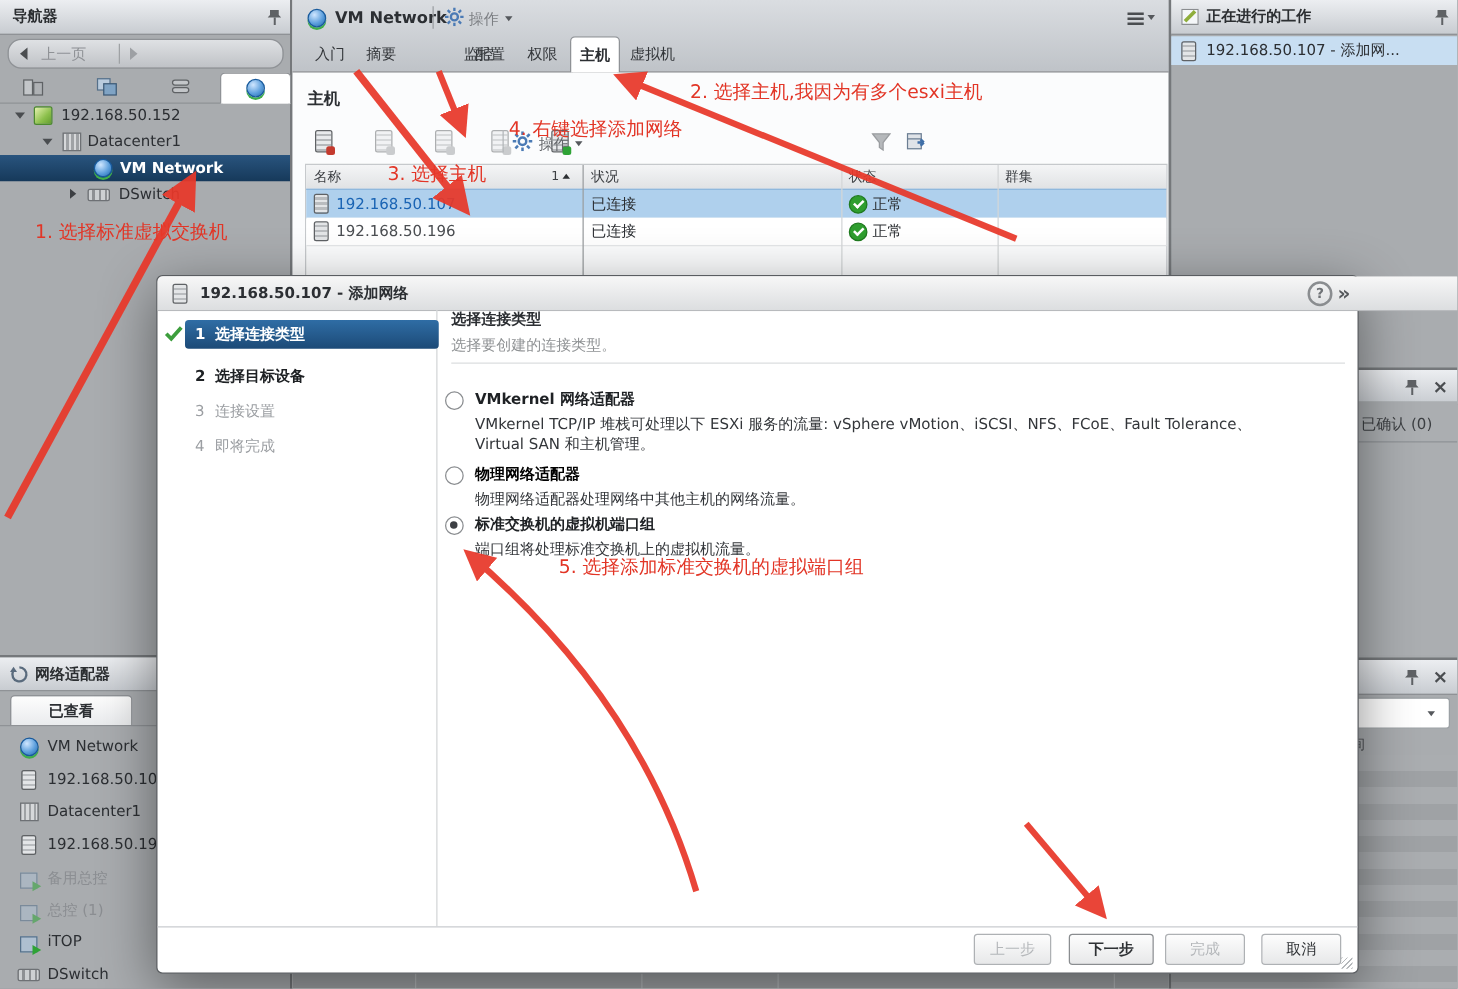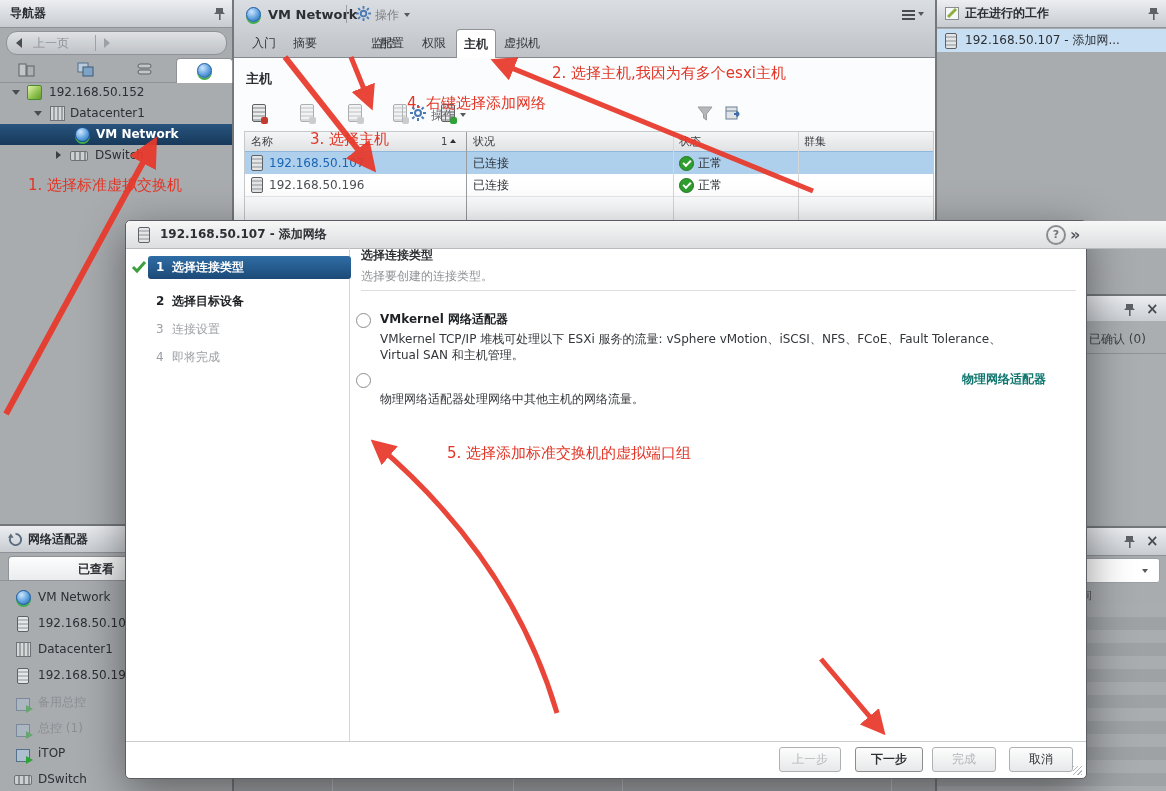--- a/index.html
+++ b/index.html
@@ -125,21 +125,21 @@
   </div>
 
   <div class="abs" style="left:0;top:524px;width:232px;height:267px;background:#a9acaf;border-right:2px solid #75787b;border-top:2px solid #75787b;">
     <div class="abs phead" style="left:0;top:0;width:232px;height:26px;line-height:26px;">
       <svg class="abs" style="left:8px;top:6px;" width="15" height="15" viewBox="0 0 16 16">
           <path d="M8 2a6 6 0 1 1-5.5 3.6" fill="none" stroke="#5a6b7d" stroke-width="2"></path>
           <polygon points="0,6 6,6 3,1.5" fill="#5a6b7d"></polygon>
         </svg>
       <span class="abs" style="left:28px;">网络适配器</span>
     </div>
-    <div class="abs pill-tab" style="left:8px;top:30px;width:96px;height:24px;line-height:24px;text-align:center;font-weight:bold;background:linear-gradient(#fdfdfd,#e9ebed);padding-left:39px;">
+    <div class="abs pill-tab" style="left:8px;top:30px;width:96px;height:24px;line-height:24px;text-align:center;font-weight:bold;background:linear-gradient(#fdfdfd,#e9ebed);">
       <span>已查看</span>
     </div>
     <div class="hline" style="left:0;top:54px;width:232px;background:#8f9296;"></div>
     <div class="abs" style="left:0;top:57px;width:232px;height:210px;">
       <div class="abs" style="left:0;top:3px;width:232px;height:23px;line-height:23px;">
         <span class="ic-globe abs" style="left:16px;top:4px;"></span>
         <span class="abs" style="left:38px;">VM Network</span>
         </div>
       <div class="abs" style="left:0;top:29px;width:232px;height:23px;line-height:23px;">
         <span class="ic-host abs" style="left:17px;top:4px;"></span>
@@ -357,22 +357,29 @@
     <div class="abs" style="left:230px;top:90px;width:690px;">
       <span class="radio" style="position:absolute;left:0;top:2px;"></span>
       <div style="margin-left:24px;">
         <div style="font-weight:bold;color:#1e2124;">VMkernel 网络适配器</div>
         <div style="margin-top:3px;line-height:16px;width:648px;color:#33363a;">VMkernel TCP/IP 堆栈可处理以下 ESXi 服务的流量: vSphere vMotion、iSCSI、NFS、FCoE、Fault Tolerance、Virtual SAN 和主机管理。</div>
       </div>
     </div>
     <div class="abs" style="left:230px;top:150px;width:690px;">
       <span class="radio" style="position:absolute;left:0;top:2px;"></span>
       <div style="margin-left:24px;">
-        <div style="font-weight:bold;color:#0f766e;text-align:right;">物理网络适配器</div>
+        <div style="font-weight:bold;color:#000000;">物理网络适配器</div>
         <div style="margin-top:3px;line-height:16px;width:648px;color:#33363a;">物理网络适配器处理网络中其他主机的网络流量。</div>
+      </div>
+    </div>
+    <div class="abs" style="left:230px;top:190px;width:690px;">
+      <span class="radio sel" style="position:absolute;left:0;top:2px;"></span>
+      <div style="margin-left:24px;">
+        <div style="font-weight:bold;color:#1e2124;">标准交换机的虚拟机端口组</div>
+        <div style="margin-top:3px;line-height:16px;width:648px;color:#33363a;">端口组将处理标准交换机上的虚拟机流量。</div>
       </div>
     </div>
 
     <div class="hline" style="left:0;top:520px;width:960px;background:#c9cccf;"></div>
     <div class="btn disabled" style="left:653px;top:526px;width:60px;"><span>上一步</span></div>
     <div class="btn primary" style="left:729px;top:526px;width:66px;"><span>下一步</span></div>
     <div class="btn disabled" style="left:806px;top:526px;width:62px;"><span>完成</span></div>
     <div class="btn" style="left:883px;top:526px;width:62px;"><span>取消</span></div>
     <div class="grip" style="left:947px;top:545px;"></div>
   </div>

